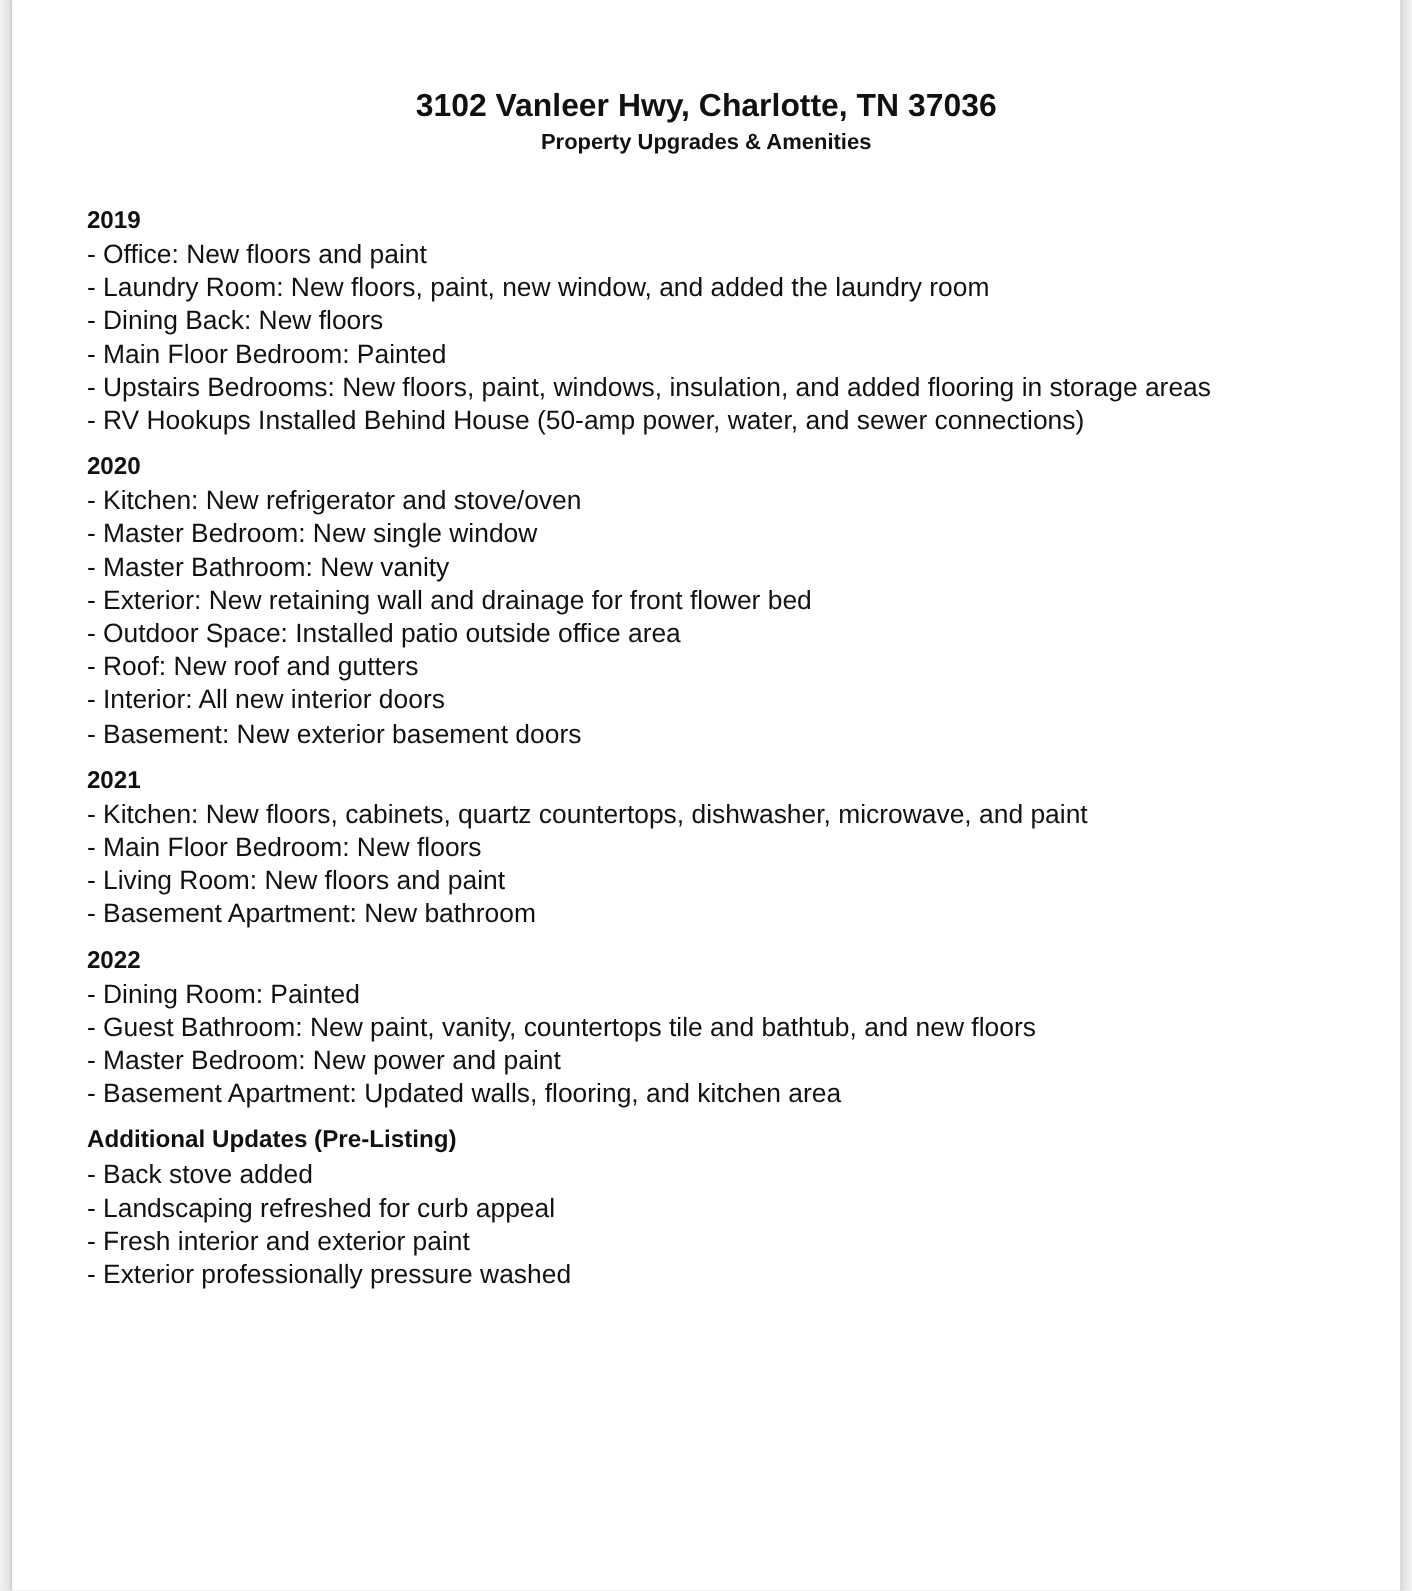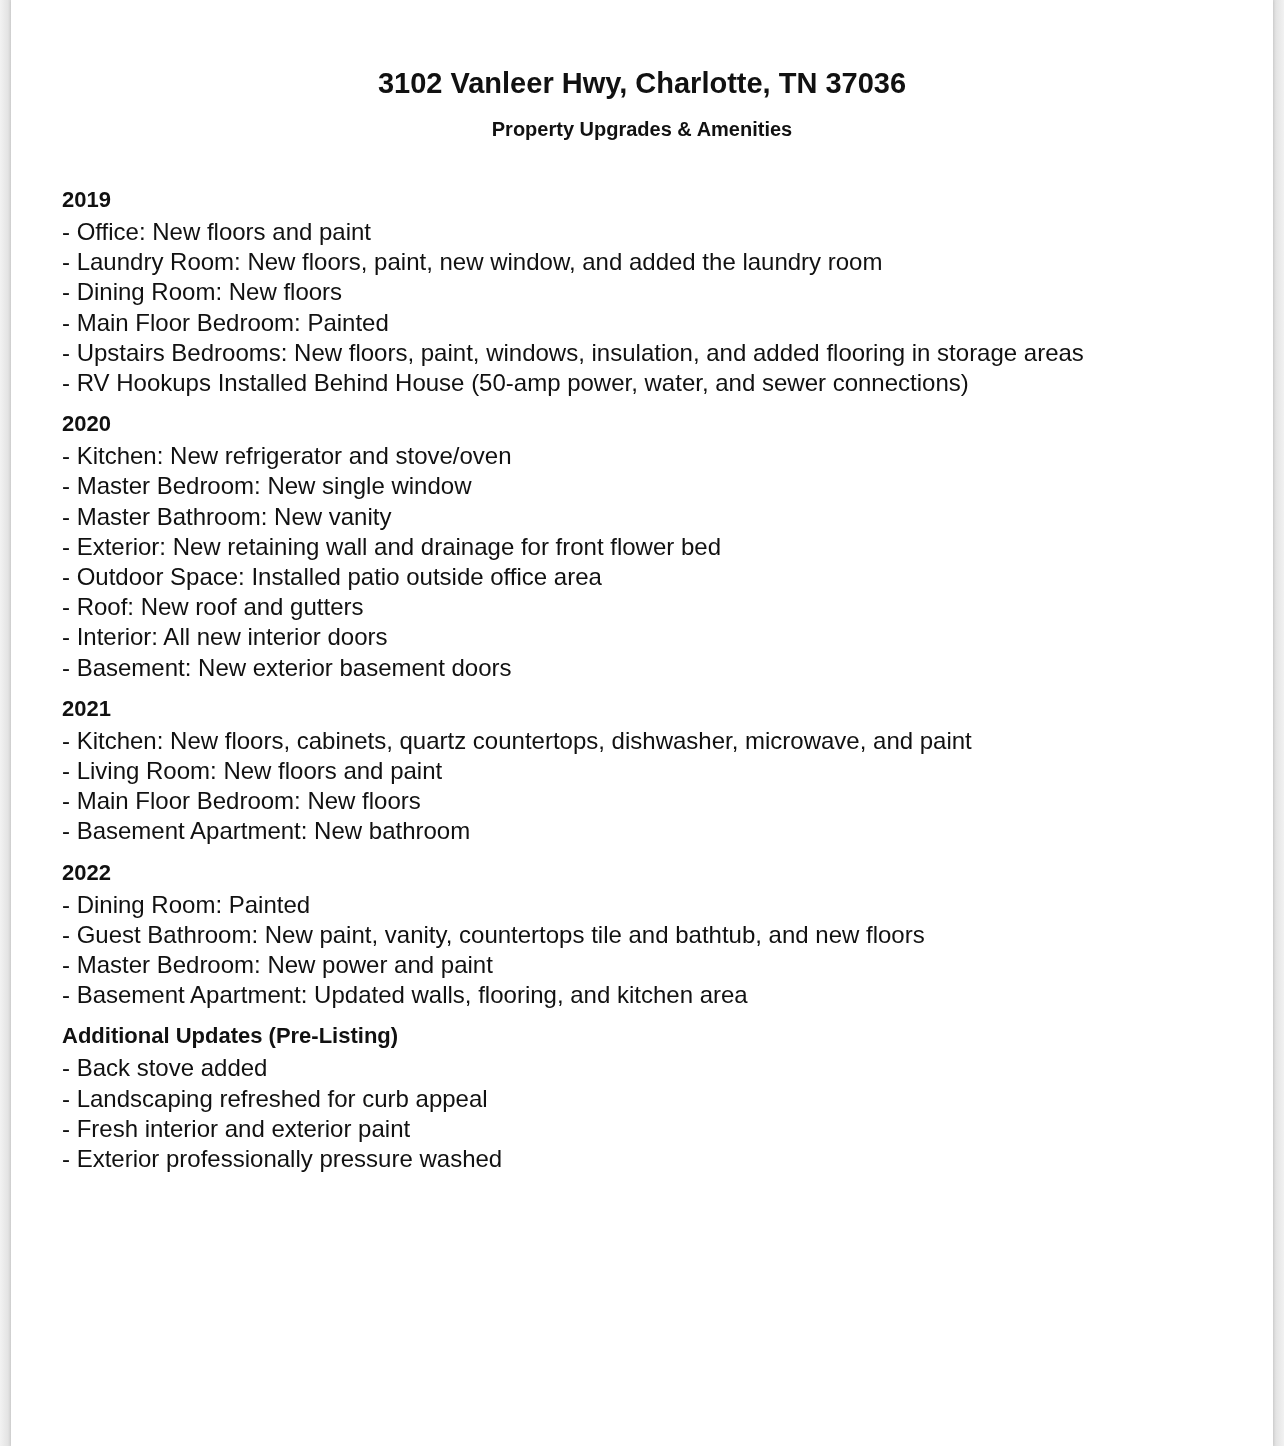--- a/index.html
+++ b/index.html
@@ -34,35 +34,35 @@
     }
     .title {
       position: absolute;
       left: 0; right: 0;
       top: 60px;
       text-align: center;
       font-weight: bold;
       font-size: 29px;
       line-height: 40px;
       color: #111;
-      margin: 3px;
+      margin: 16px;
     }
     .subtitle {
       position: absolute;
       left: 0; right: 0;
       top: 112px;
       text-align: center;
       font-size: 20px;
       line-height: 34px;
       color: #111;
       margin: 0;
     }
     .content {
       position: absolute;
-      left: 51px;
+      left: 68px;
       top: 184px;
       width: 1150px;
     }
     .section {
       margin: 0;
     }
     .section-heading {
       font-weight: bold;
       font-size: 22px;
       line-height: 32px;
@@ -92,21 +92,21 @@
   <h1 class="title">3102 Vanleer Hwy, Charlotte, TN 37036</h1>
   <h2 class="subtitle">Property Upgrades &amp; Amenities</h2>
 
   <div class="content">
 
     <div class="section">
       <div class="section-heading">2019</div>
       <ul class="item-list">
         <li class="item">- Office: New floors and paint</li>
         <li class="item">- Laundry Room: New floors, paint, new window, and added the laundry room</li>
-        <li class="item">- Dining Room: New floors</li>
+        <li class="item">- Dining Back: New floors</li>
         <li class="item">- Main Floor Bedroom: Painted</li>
         <li class="item">- Upstairs Bedrooms: New floors, paint, windows, insulation, and added flooring in storage areas</li>
         <li class="item">- RV Hookups Installed Behind House (50-amp power, water, and sewer connections)</li>
       </ul>
     </div>
 
     <div class="section">
       <div class="section-heading">2020</div>
       <ul class="item-list">
         <li class="item">- Kitchen: New refrigerator and stove/oven</li>
@@ -117,22 +117,22 @@
         <li class="item">- Roof: New roof and gutters</li>
         <li class="item">- Interior: All new interior doors</li>
         <li class="item">- Basement: New exterior basement doors</li>
       </ul>
     </div>
 
     <div class="section">
       <div class="section-heading">2021</div>
       <ul class="item-list">
         <li class="item">- Kitchen: New floors, cabinets, quartz countertops, dishwasher, microwave, and paint</li>
+        <li class="item">- Main Floor Bedroom: New floors</li>
         <li class="item">- Living Room: New floors and paint</li>
-        <li class="item">- Main Floor Bedroom: New floors</li>
         <li class="item">- Basement Apartment: New bathroom</li>
       </ul>
     </div>
 
     <div class="section">
       <div class="section-heading">2022</div>
       <ul class="item-list">
         <li class="item">- Dining Room: Painted</li>
         <li class="item">- Guest Bathroom: New paint, vanity, countertops tile and bathtub, and new floors</li>
         <li class="item">- Master Bedroom: New power and paint</li>

